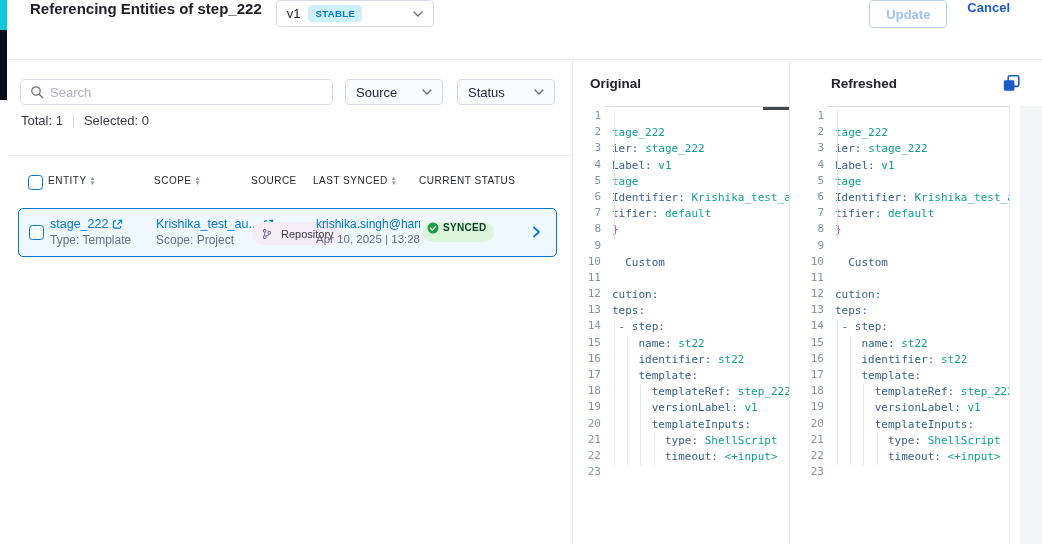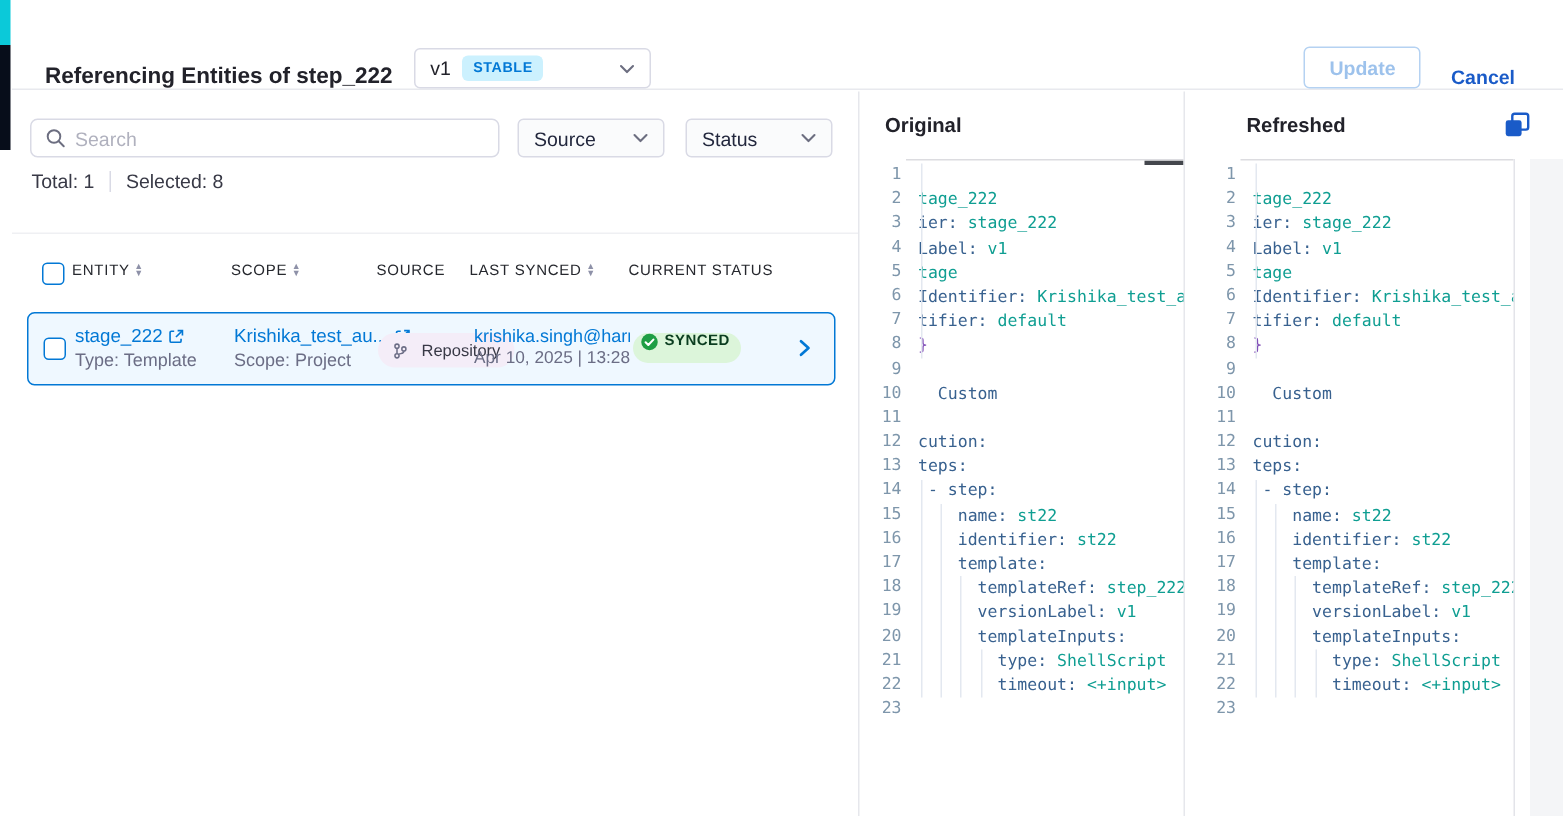--- a/index.html
+++ b/index.html
@@ -4,21 +4,21 @@
 <style>
   html,body{margin:0;padding:0}
   body{width:1042px;height:544px;position:relative;background:#fff;overflow:hidden;
        font-family:"Liberation Sans",sans-serif;color:#22222A}
   svg{display:block}
   
   .edge-teal{position:absolute;left:0;top:0;width:7px;height:30px;background:#0BC9D9}
   .edge-dark{position:absolute;left:0;top:30px;width:7px;height:70px;background:#070D1A}
   
   .topbar{position:absolute;left:8px;top:0;right:0;height:60px;border-bottom:1px solid #E8E9EE;
-          display:flex;align-items:flex-end;padding:0 32px 0 22px;box-sizing:border-box;background:#fff}
+          display:flex;align-items:flex-start;padding:0 32px 0 22px;box-sizing:border-box;background:#fff}
   .title{font-size:15px;font-weight:bold;margin:0;white-space:nowrap}
   .version-select{margin-left:14px;width:158px;height:27px;border:1px solid #D9DAE5;border-radius:4px;
           display:flex;align-items:center;gap:8px;padding:0 10px;box-sizing:border-box;background:#fff;cursor:pointer}
   .vlabel{font-size:13px}
   .stable{background:var(--stable_badge_bg);color:var(--primary);font-size:9.5px;font-weight:bold;
           letter-spacing:.4px;padding:3px 7px;border-radius:4px}
   .version-select .chev{margin-left:auto}
   .spacer{flex:1}
   .update{height:28px;padding:0 16px;border:1px solid #B5D2F2;background:#fff;color:#9DC2EC;
           font-weight:bold;font-size:13px;border-radius:4px;font-family:inherit}
@@ -126,21 +126,21 @@
   </div>
   <div class="dd dd-status">
     <span>Status</span>
     <svg width="10" height="6" viewBox="0 0 10 6">
         <path d="M1 1l4 4 4-4" fill="none" stroke="#6C6E80" stroke-width="1.4" stroke-linecap="round"></path>
       </svg>
   </div>
   <div class="counts">
     <span>Total: 1</span>
     <span class="vr"></span>
-    <span>Selected: 8</span>
+    <span>Selected: 0</span>
   </div>
   <div class="section-line"></div>
 
   <div class="thead">
     <span class="cb th-cb"></span>
     <div class="th-entity">
       <span>ENTITY</span>
       <i class="sort">
           <span>▲</span>
           <span>▼</span>

